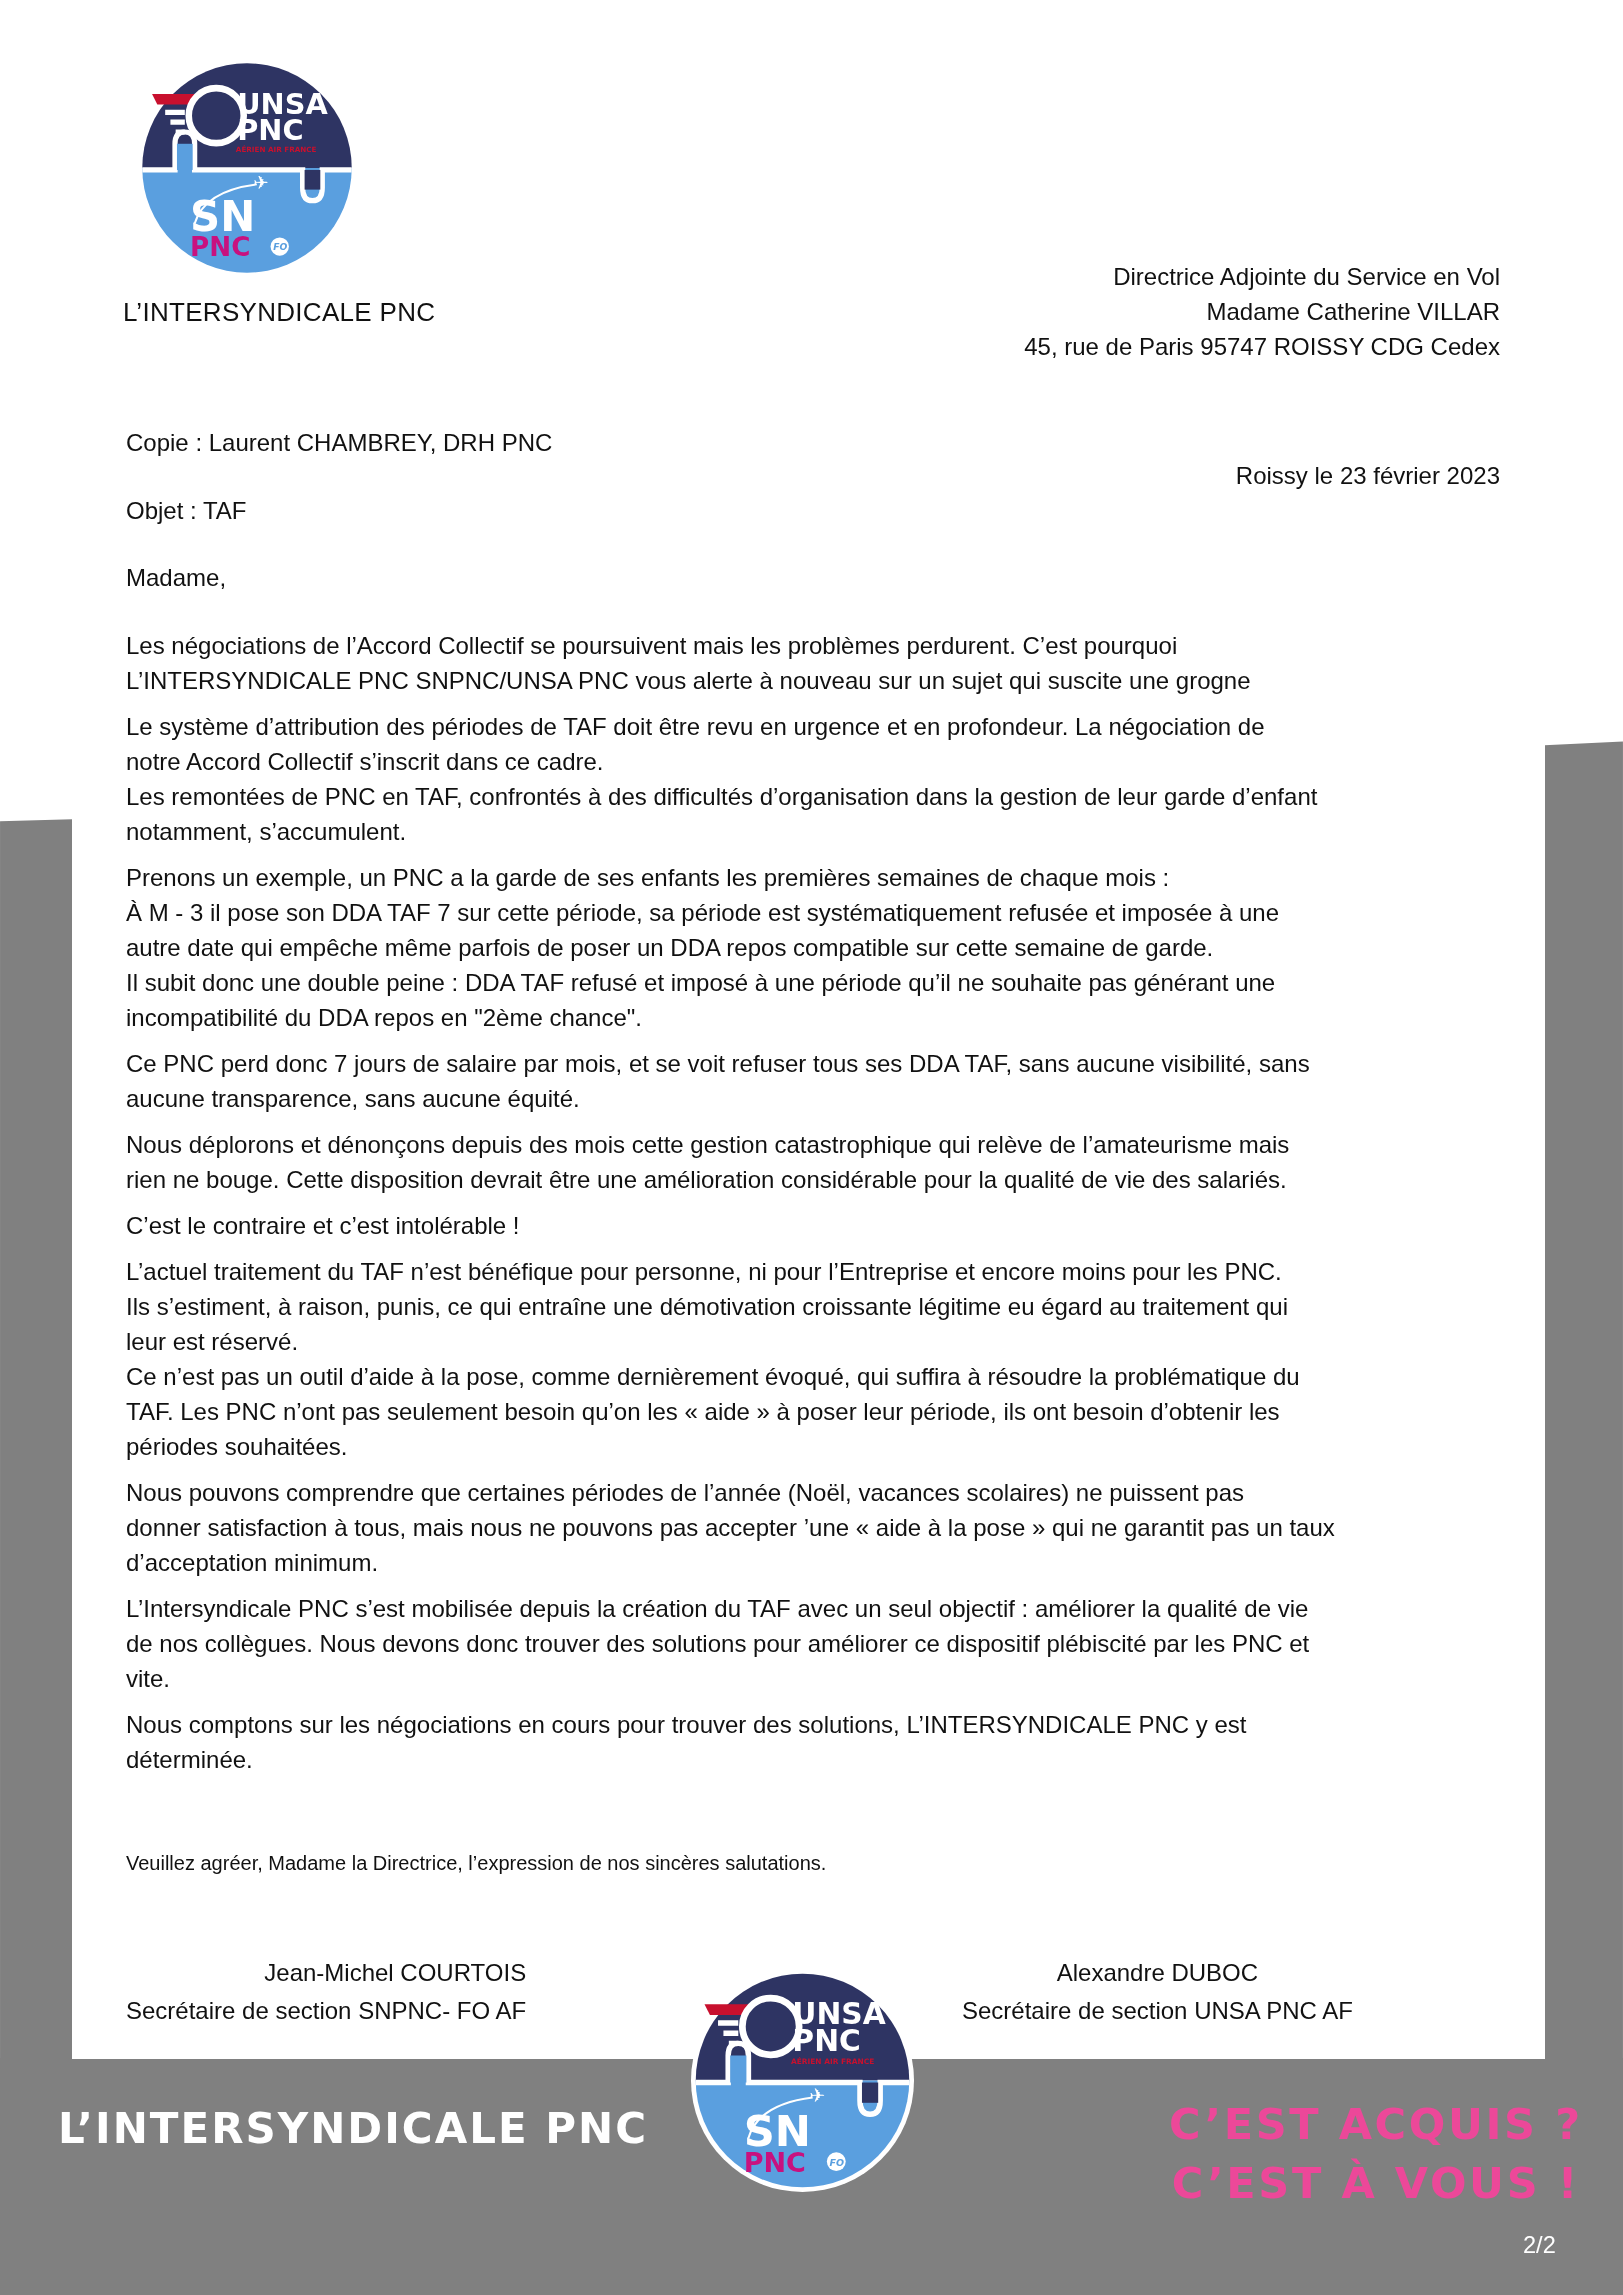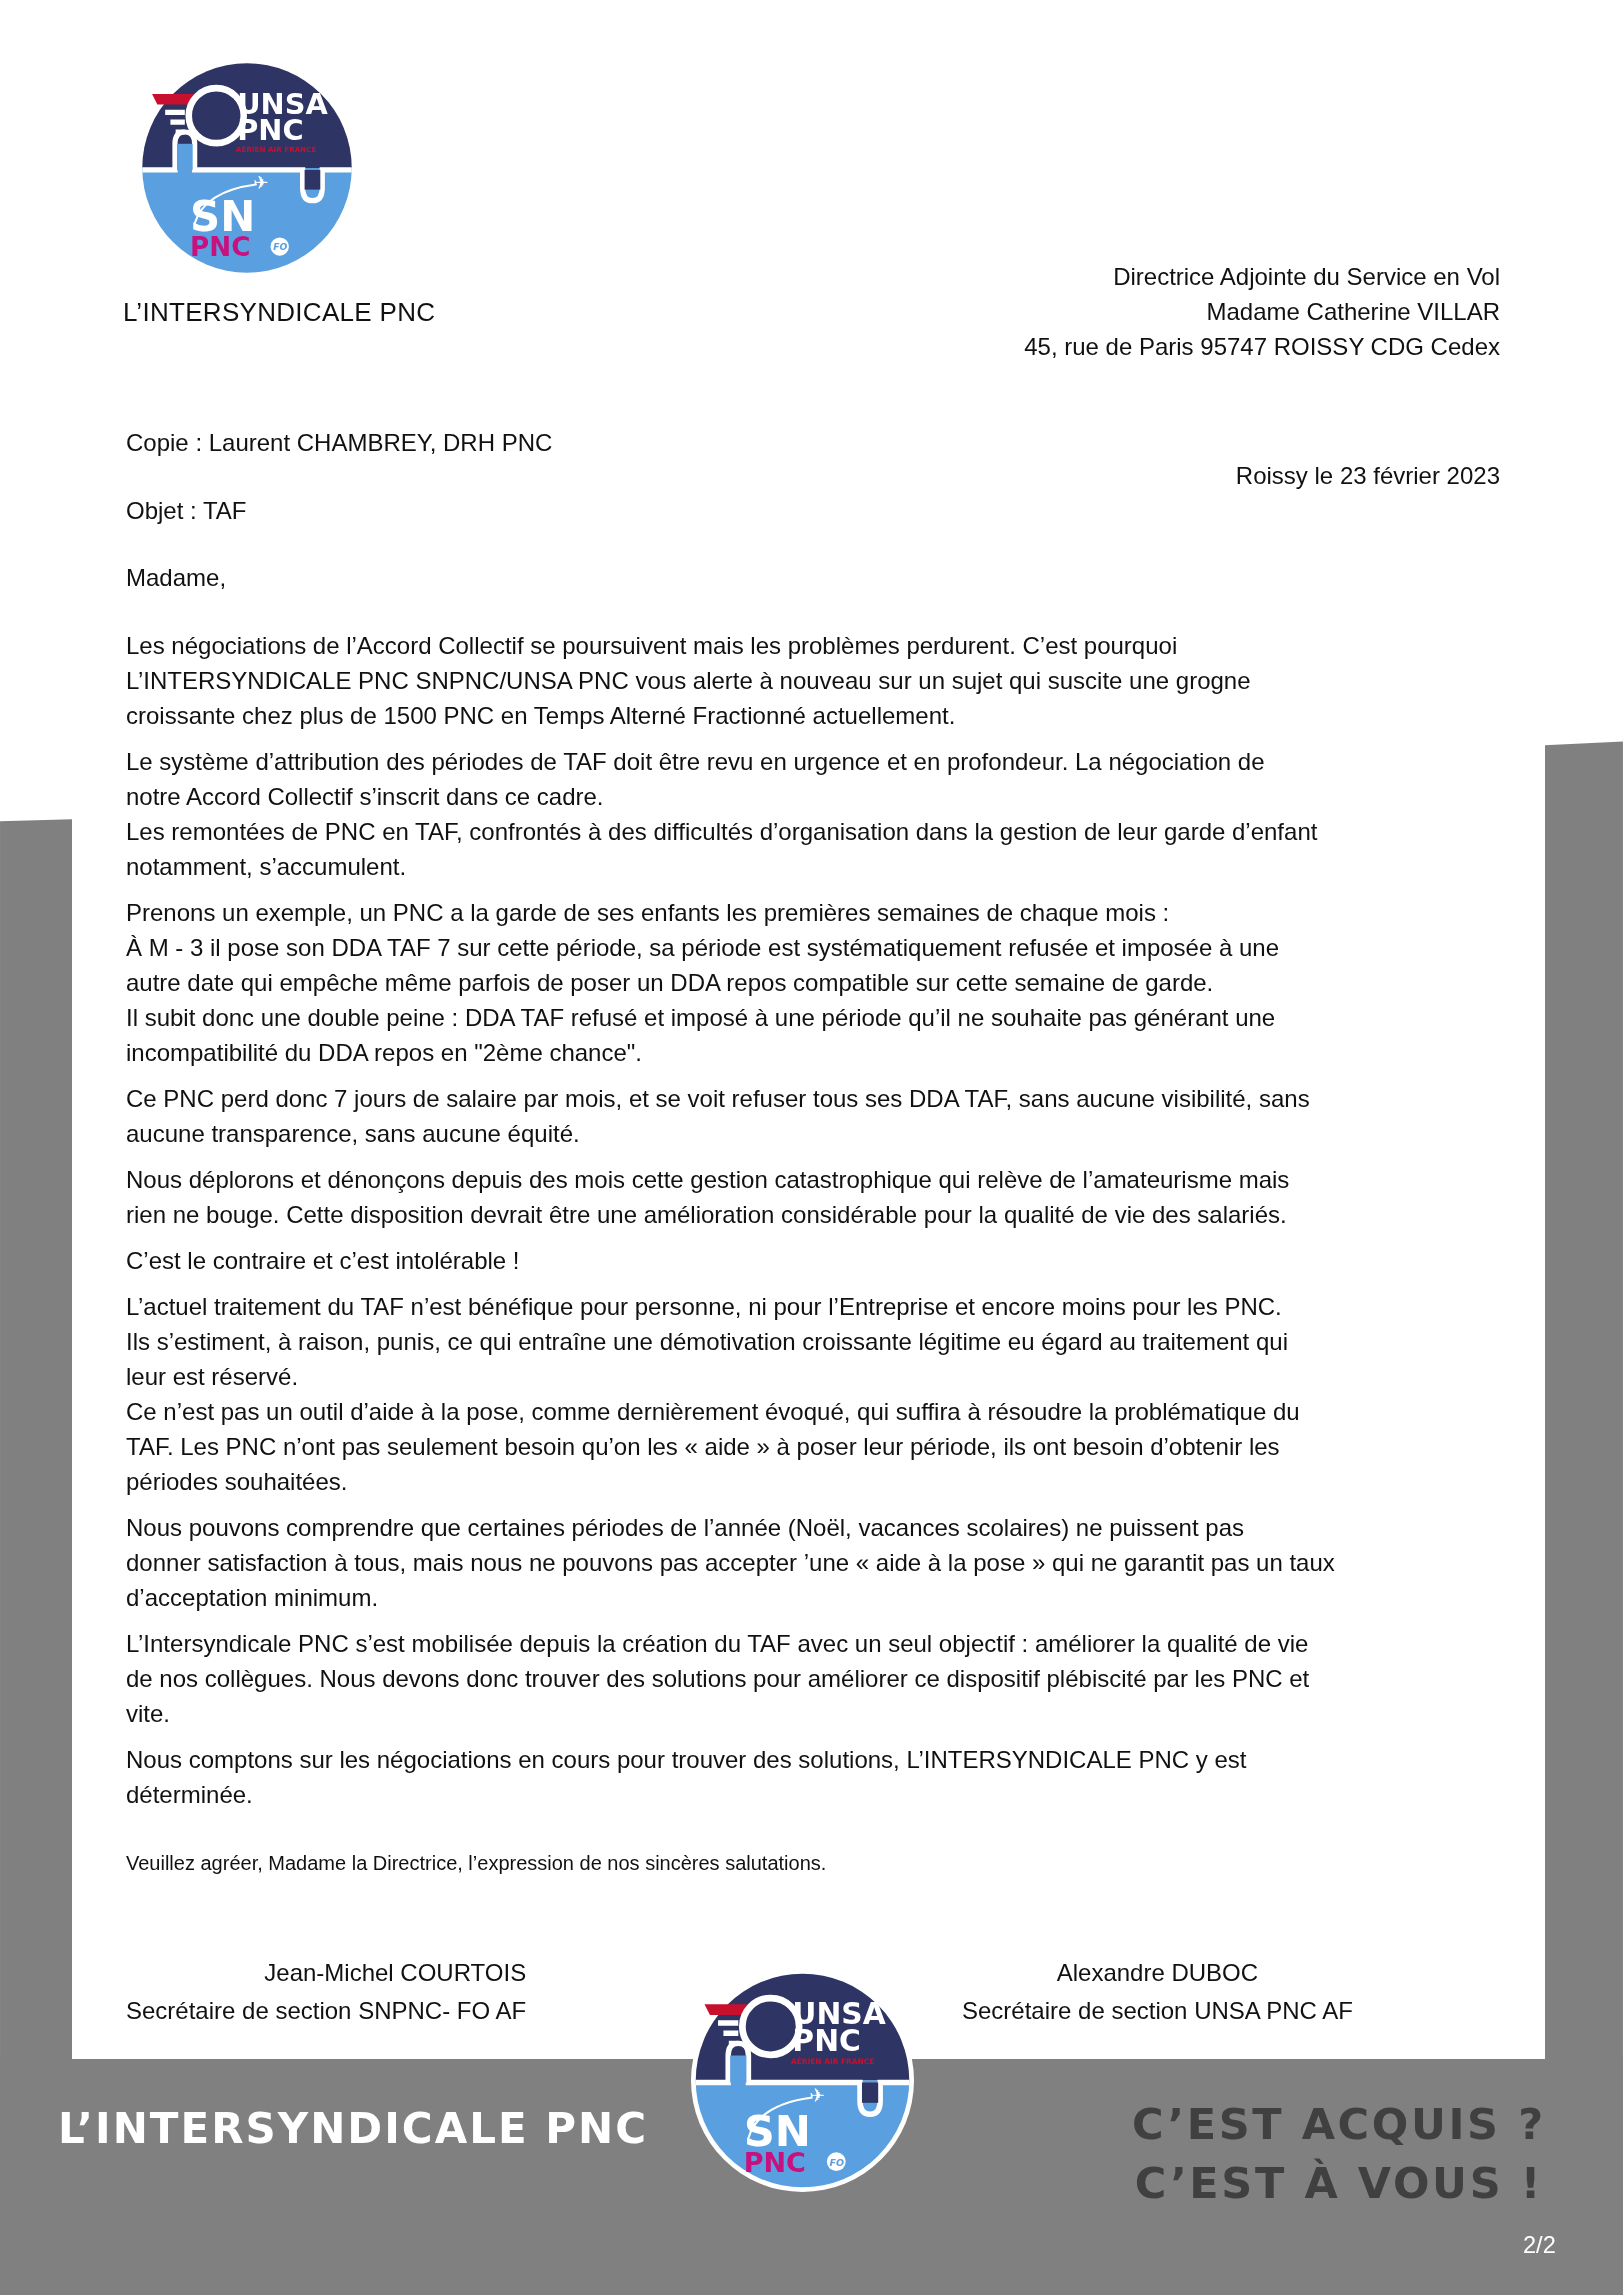--- a/index.html
+++ b/index.html
@@ -27,21 +27,21 @@
   }
   .body-text p { margin: 0 0 11px 0; }
   .body-text p span.l { display: block; white-space: nowrap; }
   .closing { left: 126px; top: 1852px; font-size: 20px; }
   .sig { font-size: 24px; line-height: 38px; white-space: nowrap; text-align: right; }
   .footer-brand {
     left: 58px; top: 2104px; color: #fff; font-weight: 900;
     font-size: 42px; letter-spacing: 2px; font-family: "DejaVu Sans", sans-serif;
   }
   .slogan {
-    left: 1132px; top: 2095px; color: #404040; font-weight: 900;
+    left: 1169px; top: 2095px; color: #ec4899; font-weight: 900;
     font-size: 43px; line-height: 59px; letter-spacing: 2.6px; text-align: center;
     font-family: "DejaVu Sans", sans-serif;
   }
   .page-num { left: 1523px; top: 2232px; color: #fff; font-size: 23.6px; }
 </style>
 </head>
 <body>
 
 <svg class="gray-bg" viewBox="0 0 2480 3507" width="1623" height="2295">
   <polygon points="0,1255 110,1252 110,3507 0,3507" fill="#808080"></polygon>
@@ -91,21 +91,20 @@
 
 <div class="abs line" style="left:126px; top:429px;">Copie : Laurent CHAMBREY, DRH PNC</div>
 <div class="abs date">Roissy le 23 février 2023</div>
 <div class="abs line" style="left:126px; top:497px;">Objet : TAF</div>
 <div class="abs line" style="left:126px; top:564px;">Madame,</div>
 
 <div class="abs body-text" id="body">
     <p>
       <span class="l">Les négociations de l’Accord Collectif se poursuivent mais les problèmes perdurent. C’est pourquoi</span>
       <span class="l">L’INTERSYNDICALE PNC SNPNC/UNSA PNC vous alerte à nouveau sur un sujet qui suscite une grogne</span>
-      <span class="l">croissante chez plus de 1500 PNC en Temps Alterné Fractionné actuellement.</span>
     </p>
     <p>
       <span class="l">Le système d’attribution des périodes de TAF doit être revu en urgence et en profondeur.  La négociation de</span>
       <span class="l">notre Accord Collectif s’inscrit dans ce cadre.</span>
       <span class="l">Les remontées de PNC en TAF, confrontés à des difficultés d’organisation dans la gestion de leur garde d’enfant</span>
       <span class="l">notamment, s’accumulent.</span>
     </p>
     <p>
       <span class="l">Prenons un exemple, un PNC a la garde de ses enfants les premières semaines de chaque mois :</span>
       <span class="l">À M - 3 il pose son DDA TAF 7 sur cette période, sa période est systématiquement refusée et imposée à une</span>

